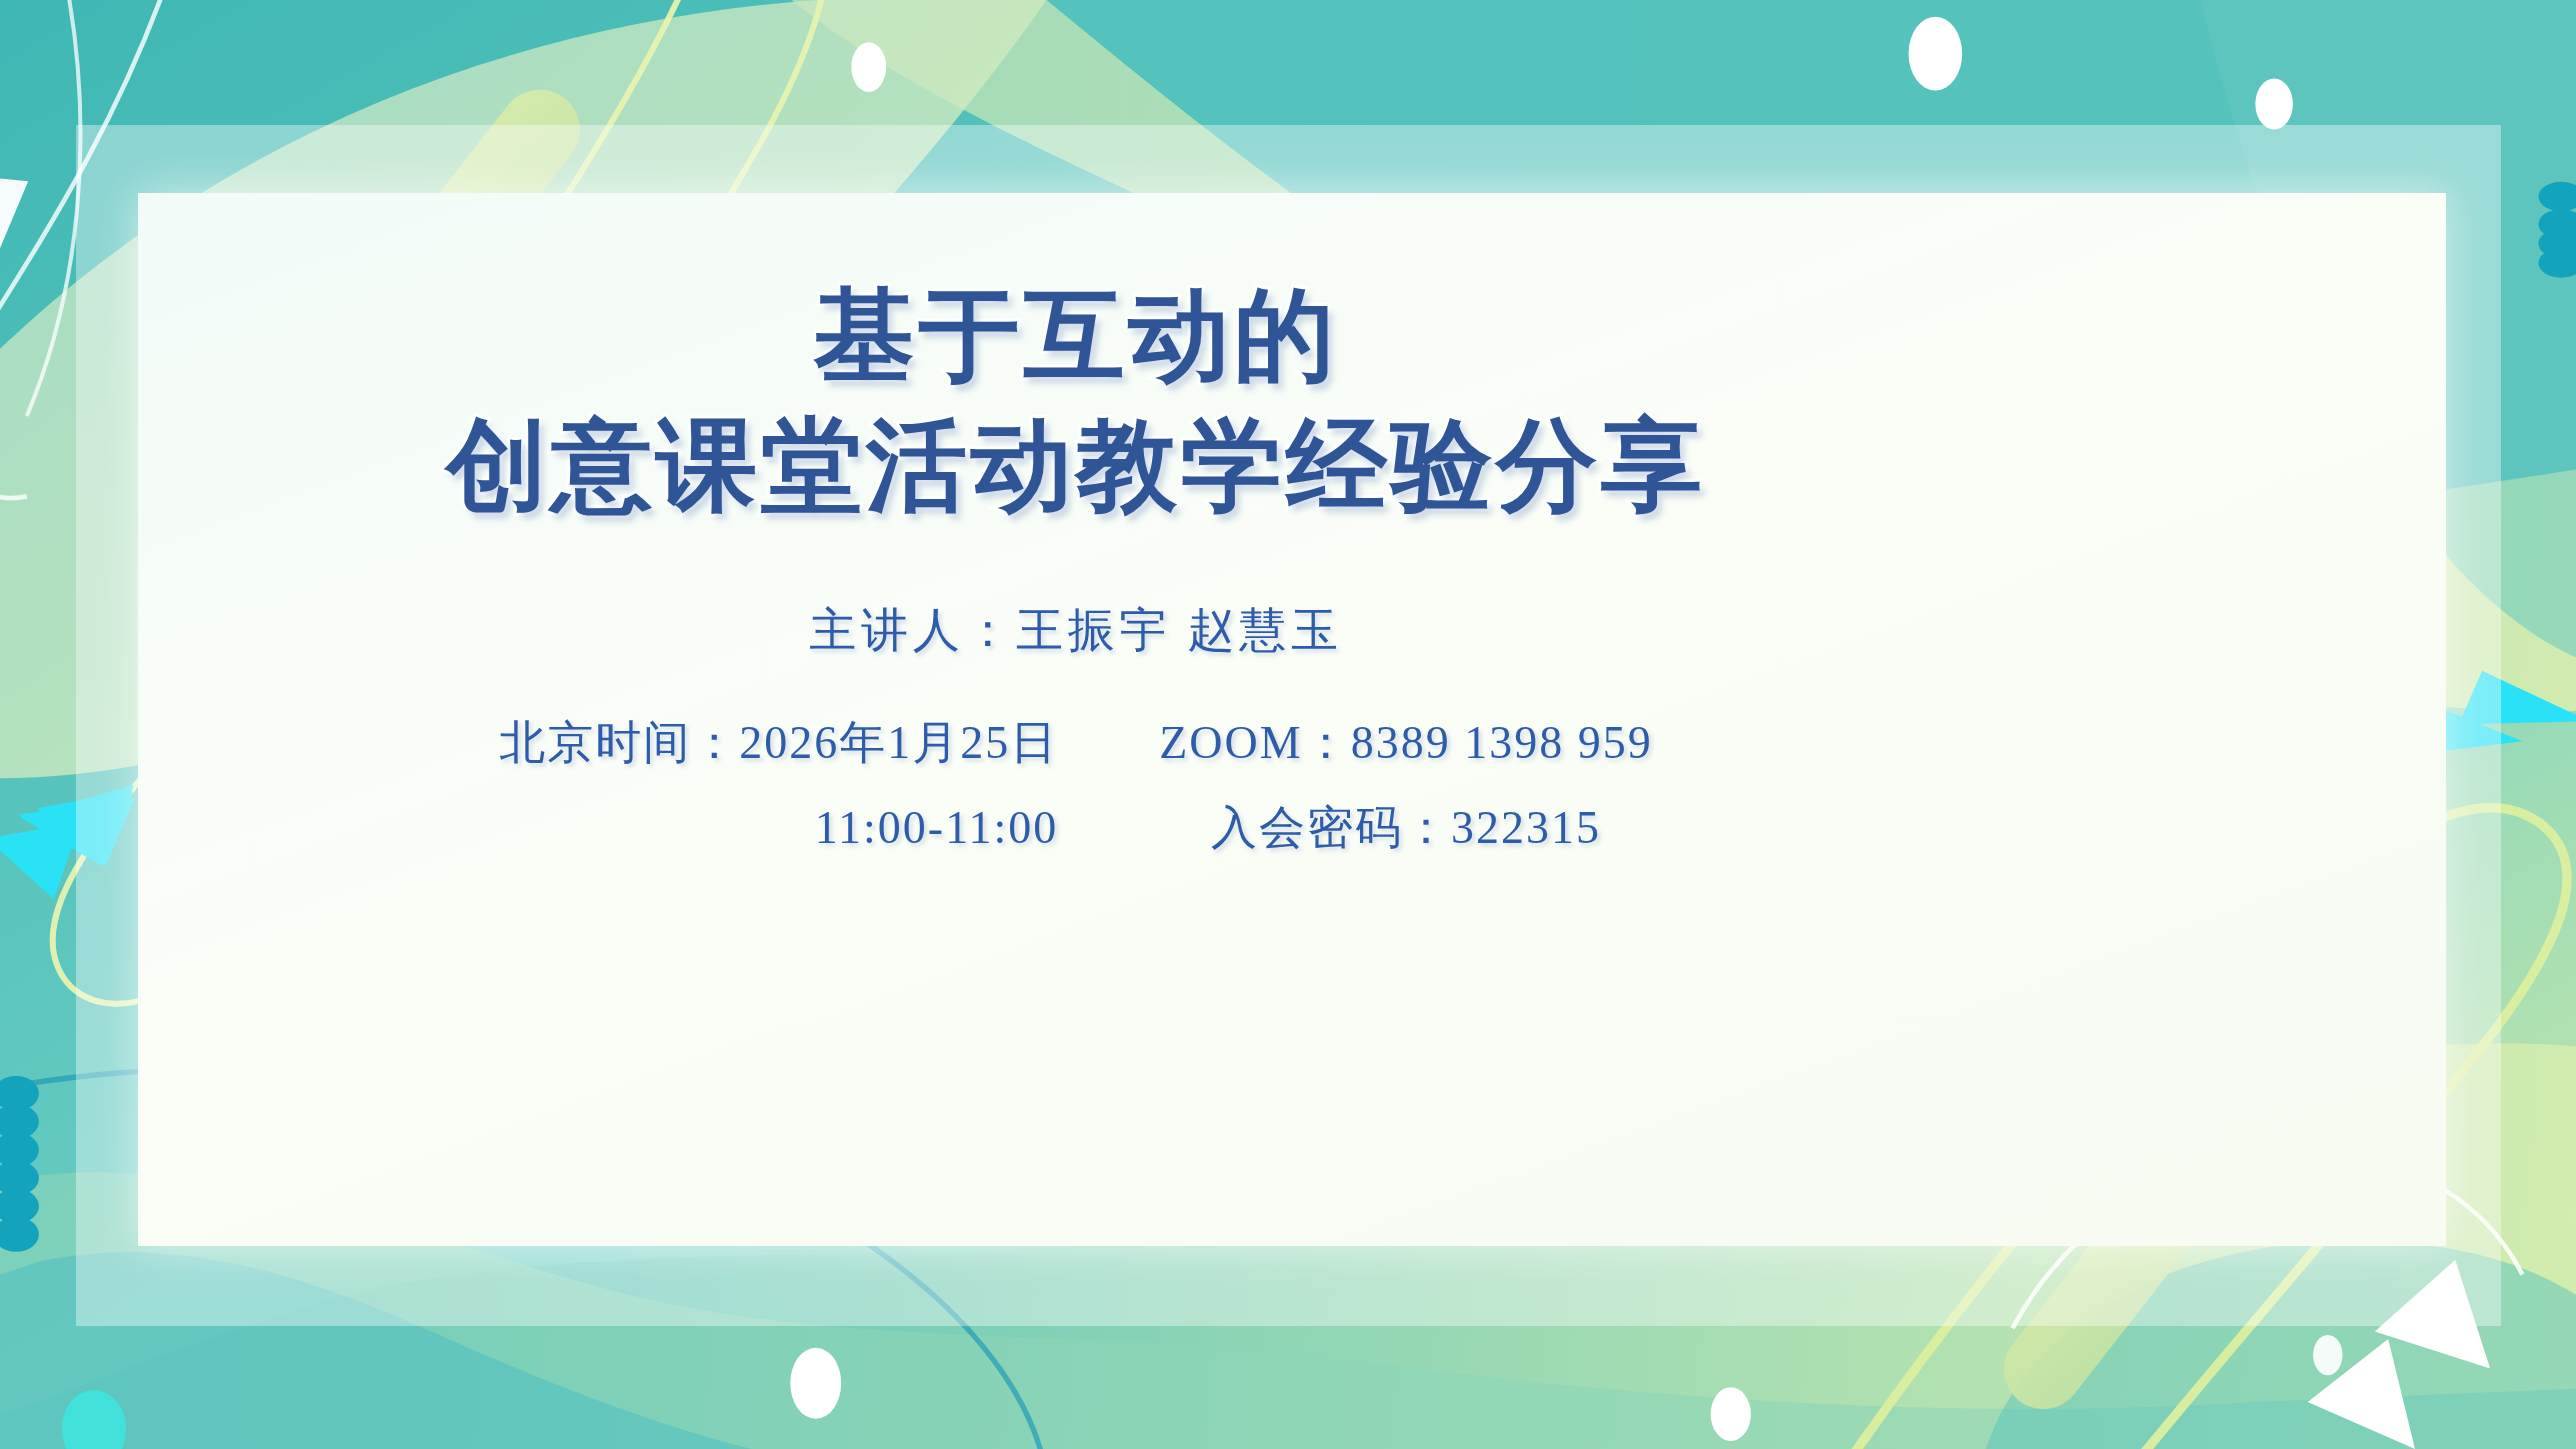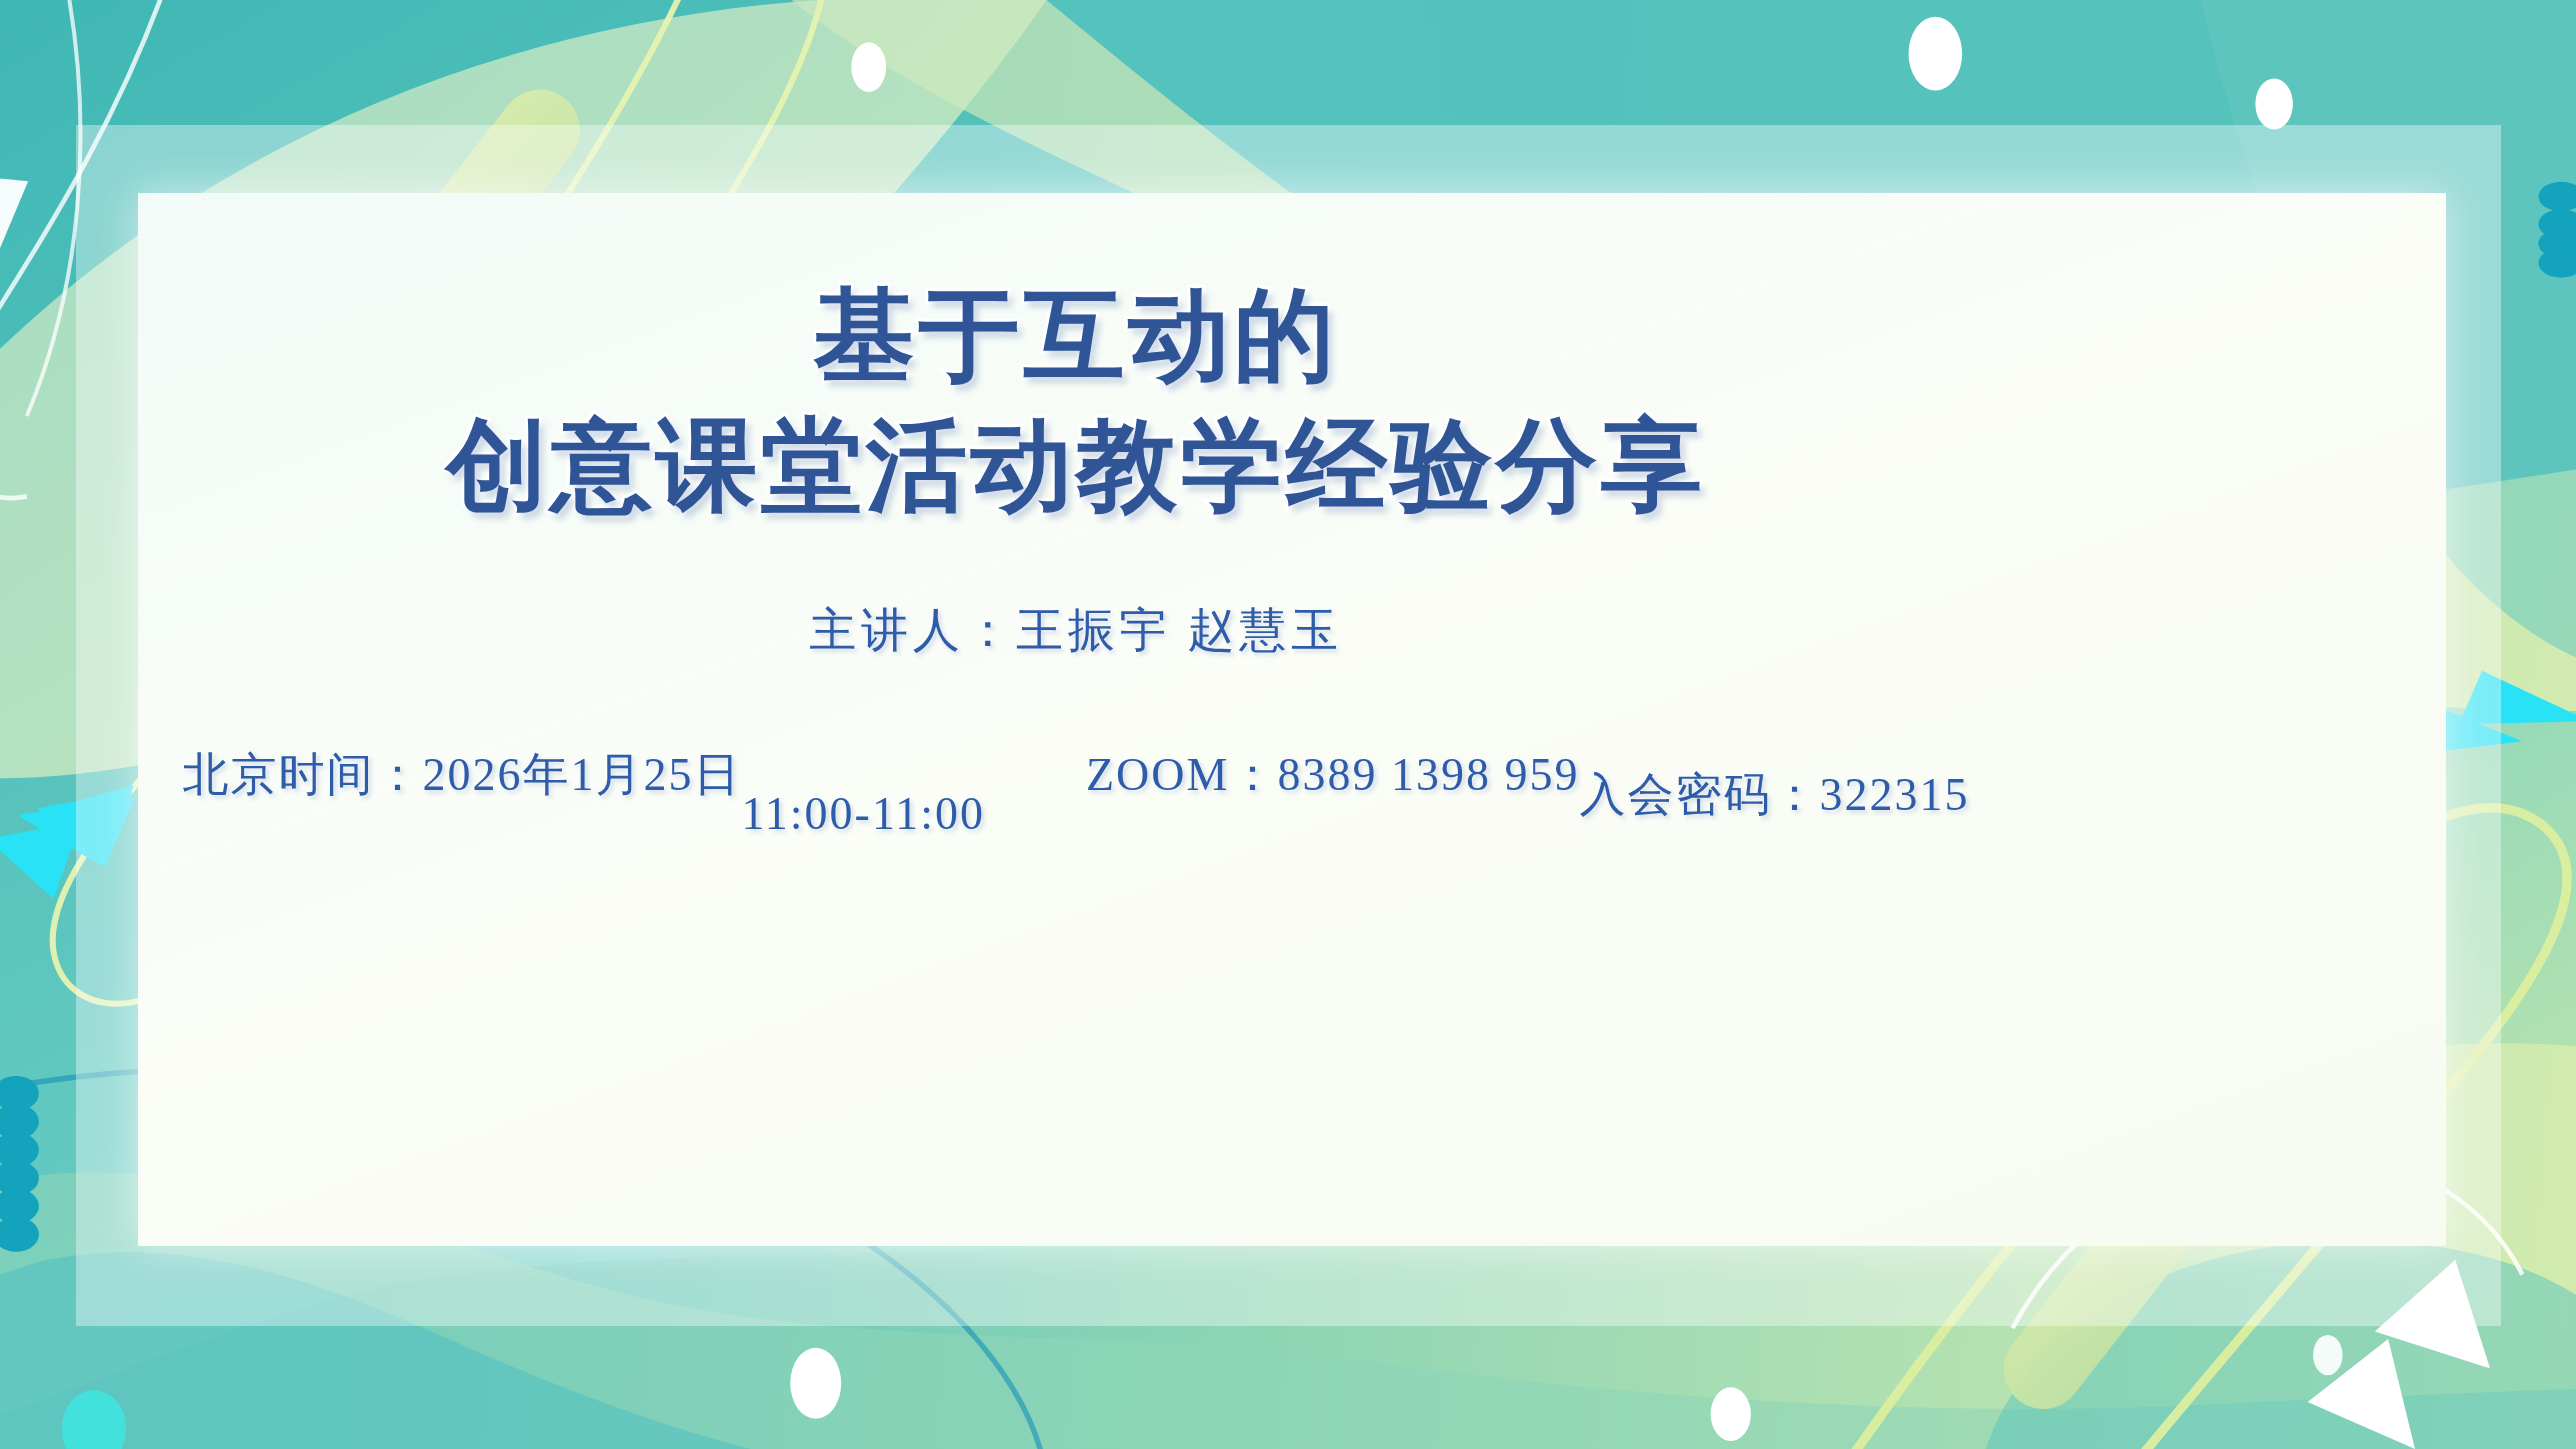--- a/index.html
+++ b/index.html
@@ -62,21 +62,21 @@
     font-family:"Liberation Serif","DejaVu Serif",serif;
   }
 
   .details{
     margin-top:58px;
     width:100%;
     display:flex;
     justify-content:center;
     gap:101px;
   }
-  .details-col{display:flex;flex-direction:row;margin-top:32px;}
+  .details-col{display:flex;flex-direction:column;}
   .details-col.left{align-items:flex-end;}
   .details-col.right{align-items:center;}
   .detail-line{
     font-size:46px;
     color:#2f5ca8;
     letter-spacing:2px;
     line-height:1.0;
     margin-bottom:39px;
     text-shadow:2.7px 3.4px 4px rgba(150,175,210,0.40);
     white-space:nowrap;

